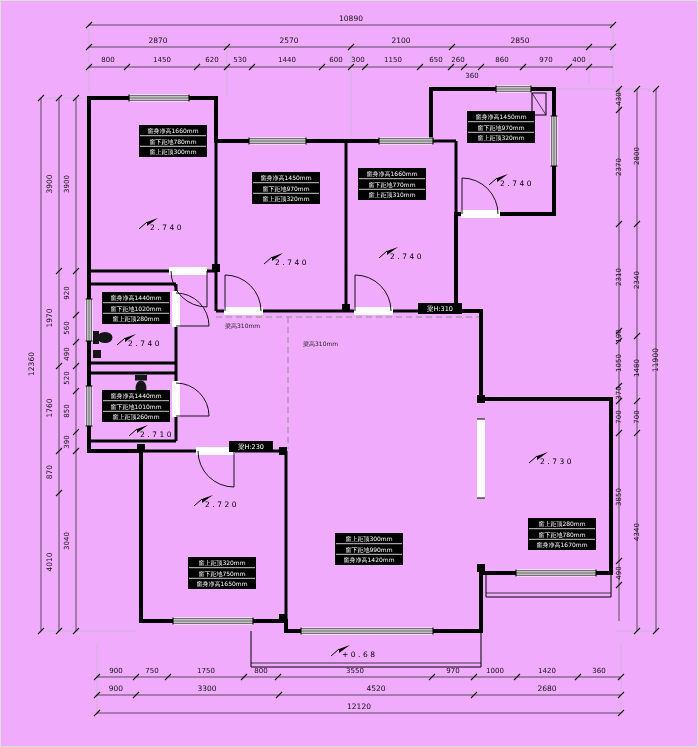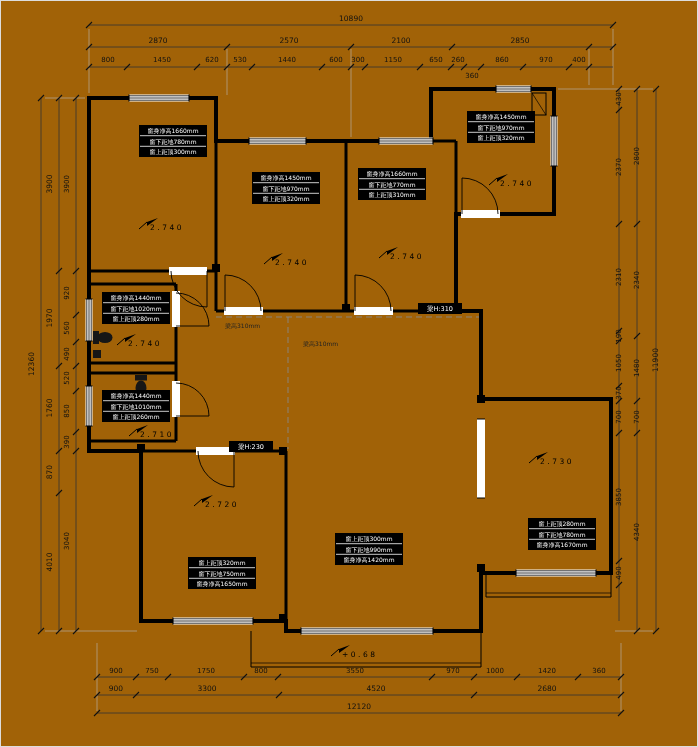--- a/index.html
+++ b/index.html
@@ -1,16 +1,16 @@
 <!DOCTYPE html>
 <html><head>
 <meta charset="utf-8">
 <style>
   html,body{margin:0;padding:0;background:#fff;}
-  #canvas{position:relative;width:698px;height:747px;background:#a16207;border:1px solid #ddd;box-sizing:border-box;
+  #canvas{position:relative;width:698px;height:747px;background:#f0abfc;border:1px solid #ddd;box-sizing:border-box;
           font-family:"DejaVu Sans",sans-serif;}
   svg{display:block;}
   .dimline{stroke:#333;stroke-width:.8;fill:none;}
   .tick{stroke:#111;stroke-width:1.1;fill:none;}
   .ext{stroke:#bbb;stroke-width:.6;fill:none;}
   .wall-ext{stroke:#000;stroke-width:4;fill:none;stroke-linejoin:miter;}
   .wall-int{stroke:#000;stroke-width:3;fill:none;}
   .gap{fill:#fff;stroke:none;}
   .win{stroke:#000;stroke-width:.8;fill:none;}
   .winjamb{stroke:#000;stroke-width:1.1;fill:none;}

